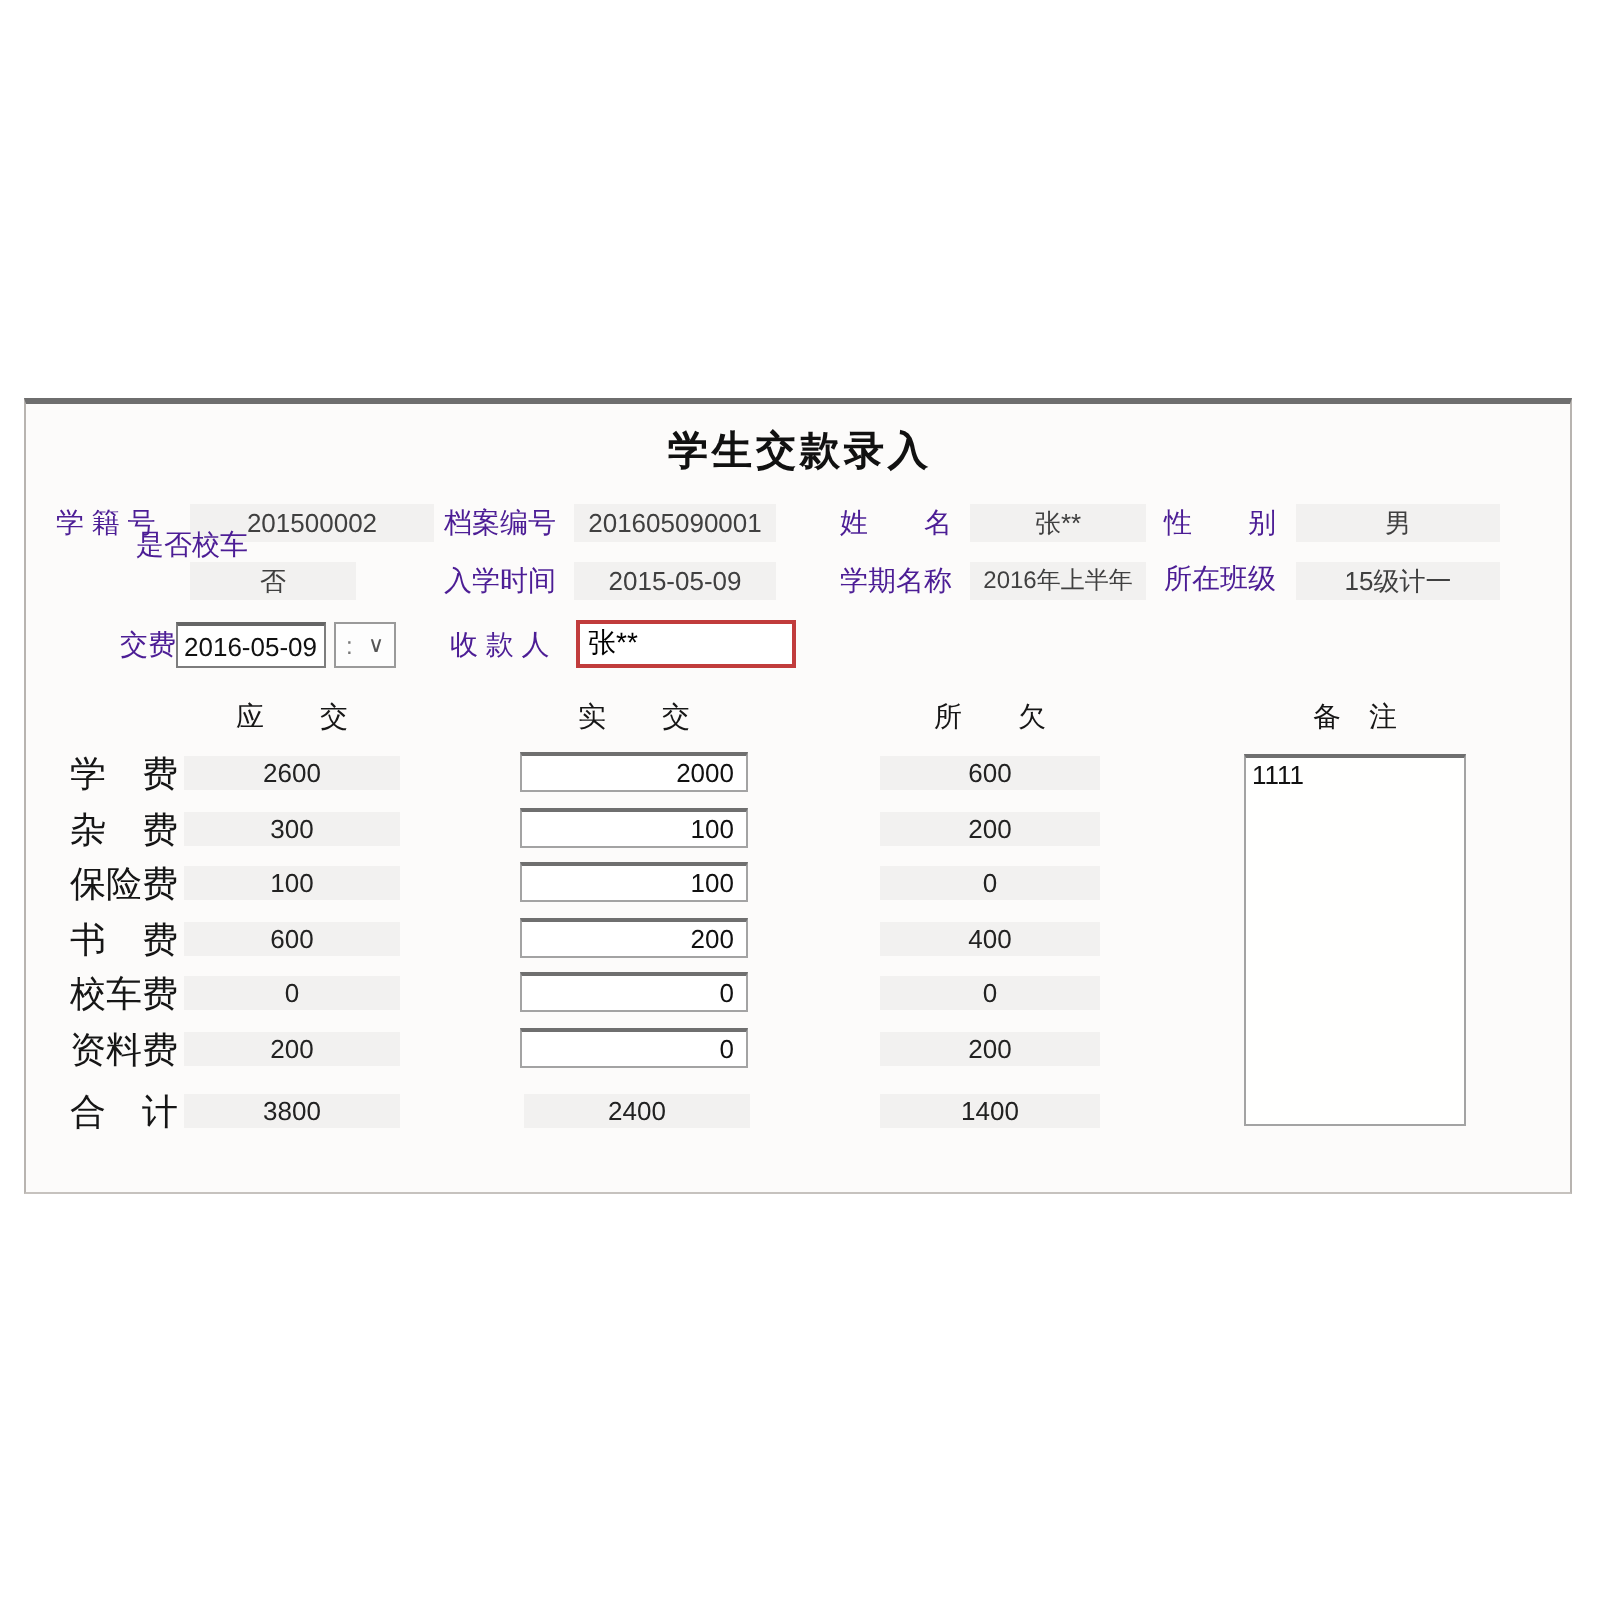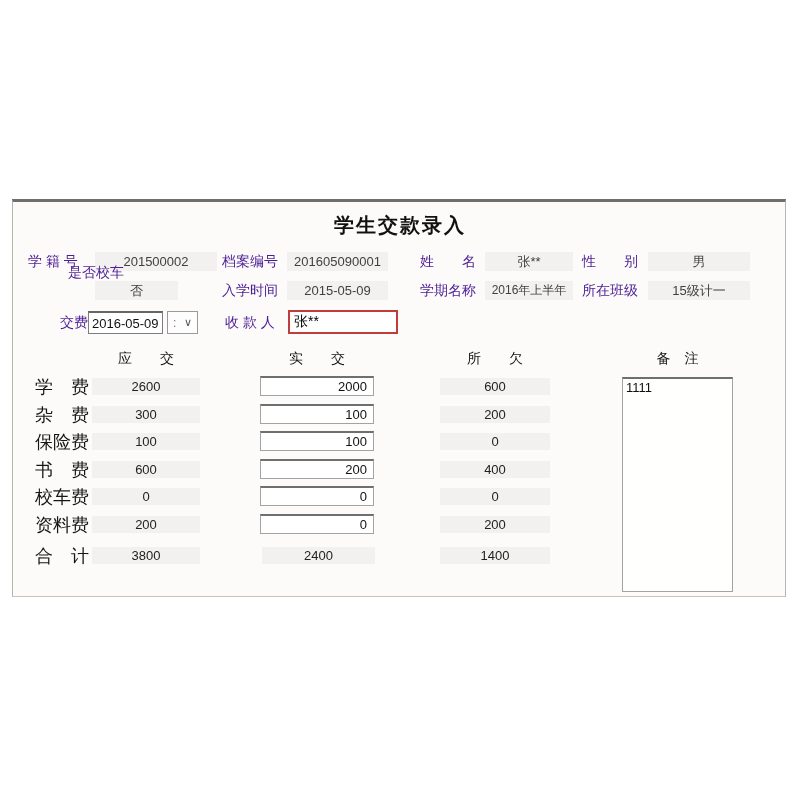--- a/index.html
+++ b/index.html
@@ -50,21 +50,21 @@
   .fee-label { position:absolute; left:35px; width:70px; font-size:18px; line-height:18px; white-space:nowrap; color:#161616; }
   .fee-due   { position:absolute; left:92px;  width:108px; height:17px; line-height:17px; }
   .fee-paid-in {
     position:absolute; left:260px; width:114px; height:20px;
     text-align:right; padding-right:6px;
   }
   .fee-owed  { position:absolute; left:440px; width:110px; height:17px; line-height:17px; }
   .gray17 { background:#f2f1f0; font-size:13px; text-align:center; color:#222; }
 
   .remark-box {
-    position:absolute; left:622px; top:377px; width:111px; height:215px;
+    position:absolute; left:622px; top:377px; width:111px; height:186px;
     background:#fffffe; border:1px solid #a3a3a3; border-top:2px solid #6f6f6f;
     resize:none; outline:none; font-size:13px; padding:1px 3px; font-family:inherit; color:#111;
   }
 </style>
 </head>
 <body>
 
 <div class="page">
   <div class="panel"></div>
   <div class="title">学生交款录入</div>

